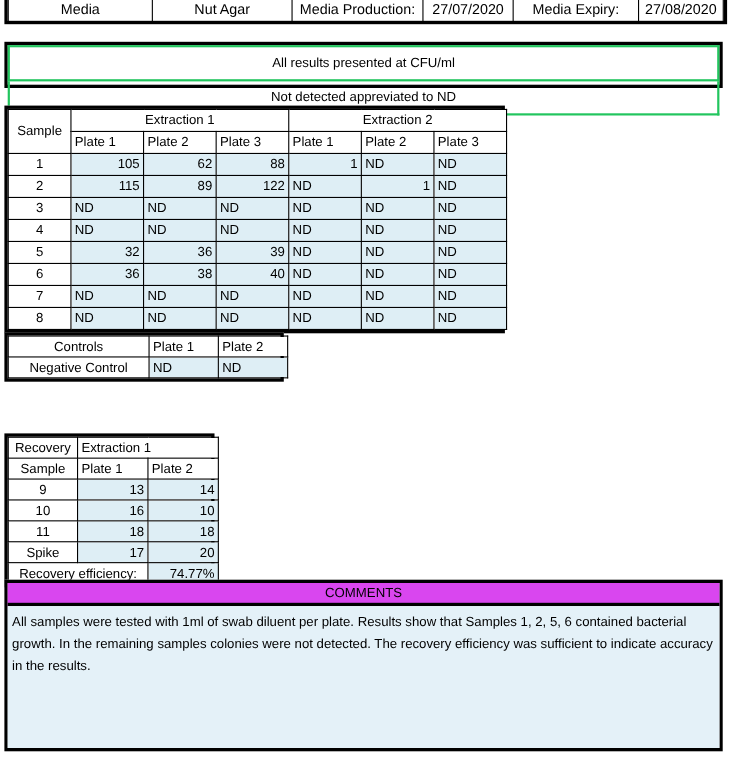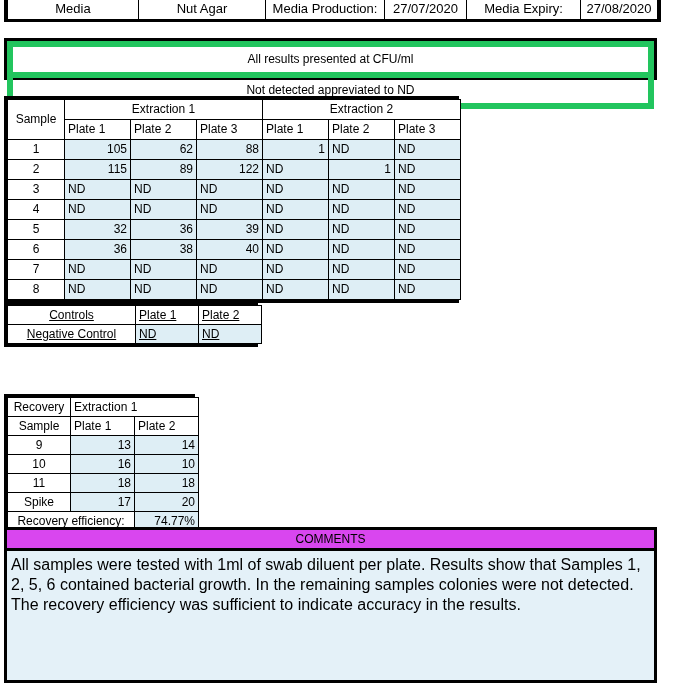--- a/index.html
+++ b/index.html
@@ -53,37 +53,37 @@
   }
   #media-strip table { width: 100%; height: 100%; }
   #media-strip td { border: 1px solid #000; height: 22px; font-size: 13px; }
 
   
   #notes-banner {
     left: 4px; top: 38px; width: 653px; height: 42px;
   }
   #notes-banner table { width: 100%; }
   #notes-banner td {
-    height: 31px; border: 6px solid #22c55e; text-align: center; font-size: 12px;
+    height: 31px; border: 2px solid #22c55e; text-align: center; font-size: 12px;
   }
 
   
   #results-wrap {
     left: 4px; top: 96px; width: 455px;
   }
   #results-wrap table { width: 100%; }
   #results-wrap td { height: 20px; }
   .colsample { width: 57px; }
   .colplate  { width: 66px; }
 
   
   #controls-wrap {
     left: 4px; top: 302px; width: 254px;
   }
-  #controls-wrap table { width: 100%; text-decoration: underline; }
+  #controls-wrap table { width: 100%; }
   #controls-wrap td { height: 19px; }
   .colctrlab { width: 128px; }
   .colctrplate { width: 63px; }
 
   
   #recovery-wrap {
     left: 4px; top: 394px; width: 191px;
   }
   #recovery-wrap table { width: 100%; }
   #recovery-wrap td { height: 19px; }
@@ -99,21 +99,21 @@
     line-height: 18px;
     text-align: center;
     font-size: 12px;
     background: #d946ef;
     border-bottom: 3px solid #000000;
   }
   #comments-body {
     background: #e4f1f8;
     height: calc(100% - 21px);
     padding: 4px 5px 0 4px;
-    font-size: 16px;
+    font-size: 12px;
     line-height: 20px;
     text-align: left;
     box-sizing: border-box;
   }
 </style>
 </head>
 <body>
 
 <div class="frame" id="media-strip">
   <table>

